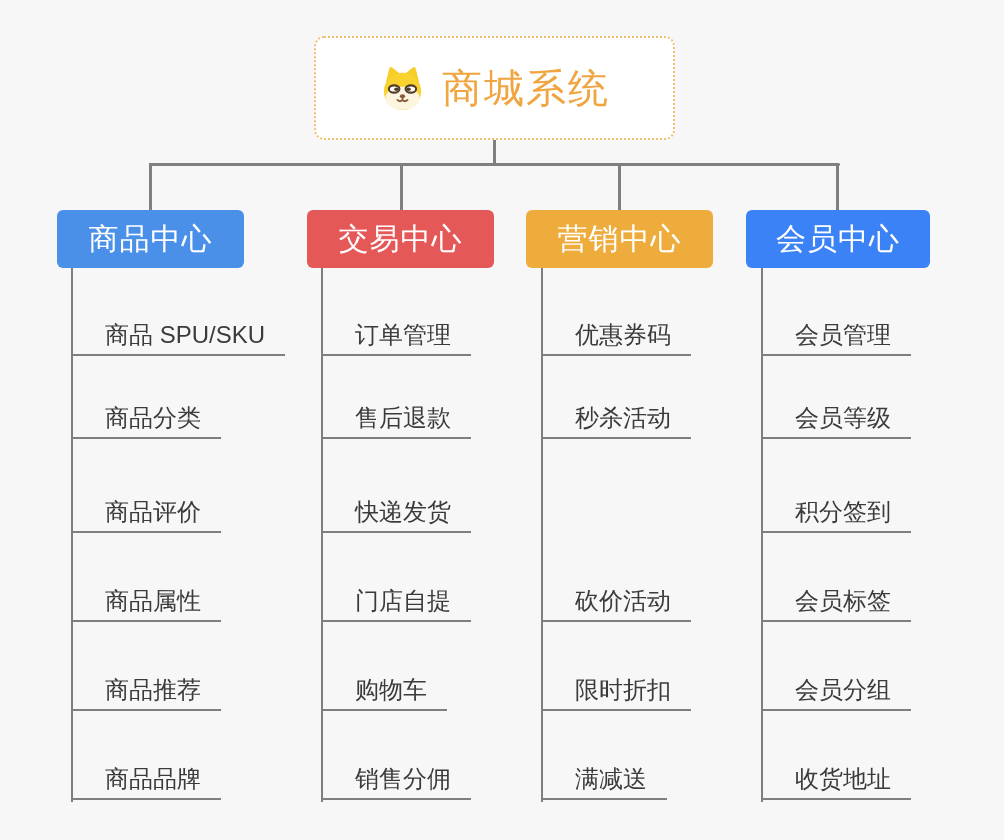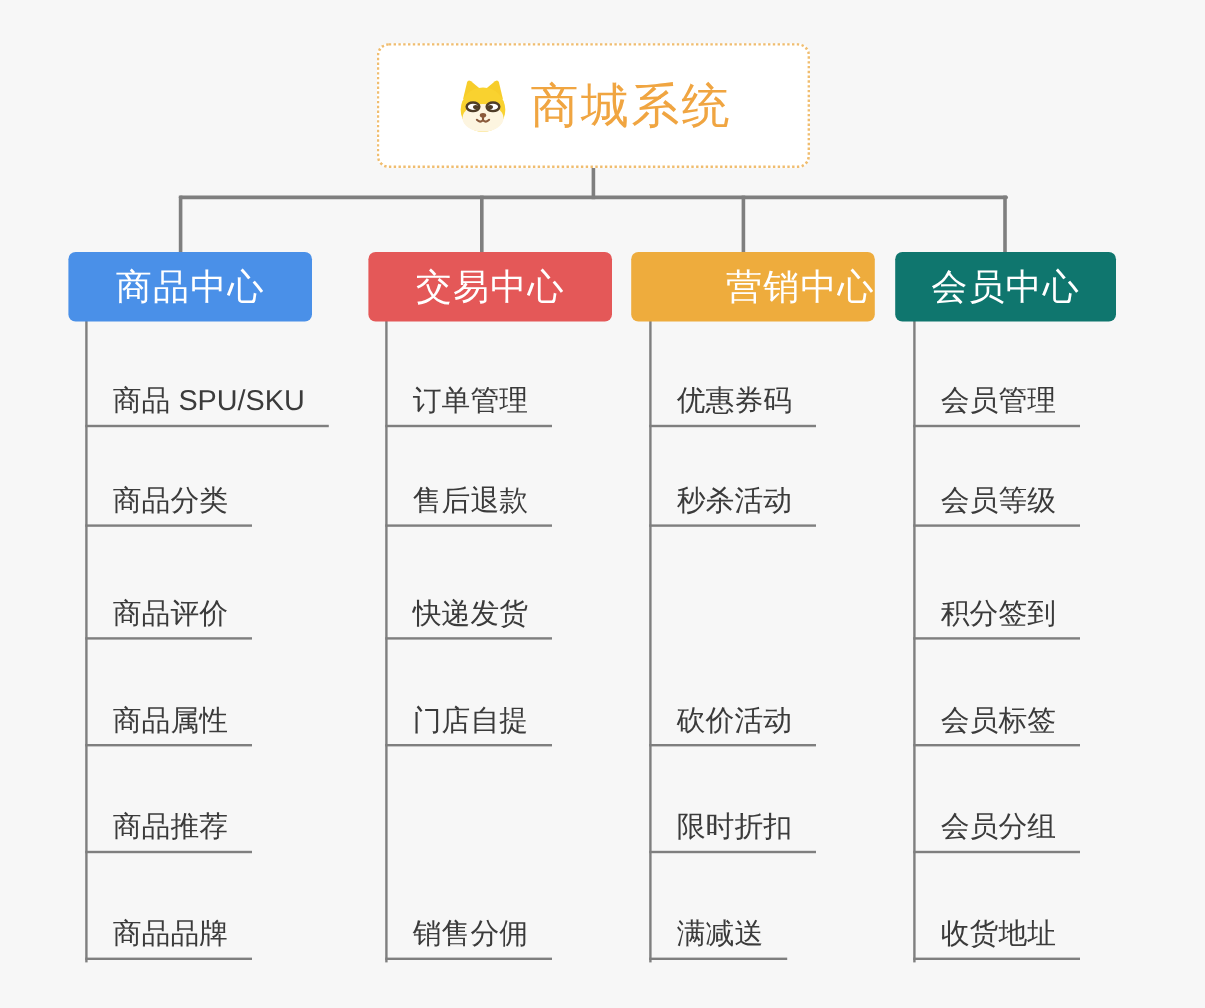--- a/index.html
+++ b/index.html
@@ -31,36 +31,36 @@
     cursor: pointer;
   }
   .root-label {
     color: #f0a541; font-size: 40px; letter-spacing: 2px; font-weight: 400;
     white-space: nowrap;
   }
   .root-icon { width: 47px; height: 47px; flex: 0 0 auto; }
 
   
   .branch-node {
-    position: absolute; top: 210px; height: 58px; width: 203px;
+    position: absolute; top: 210px; height: 58px; width: 187px;
     border-radius: 6px;
     display: flex; align-items: center; justify-content: center;
     color: #ffffff; font-size: 30px; letter-spacing: 1px;
     white-space: nowrap; cursor: pointer;
   }
   .branch-1 { left: 57px;  background: #4a90e8; }
   .branch-2 { left: 307px; background: #e45858; }
-  .branch-3 { left: 526px; background: #eeac3d; justify-content: flex-end; }
-  .branch-4 { left: 746px; background: #0f766e; width: 184px; }
+  .branch-3 { left: 526px; background: #eeac3d; }
+  .branch-4 { left: 746px; background: #3b82f6; width: 184px; }
 
   
   .leaf {
     position: absolute;
     height: 44px; box-sizing: border-box;
-    padding: 0 20px 5px 23px;
+    padding: 0 20px 5px 34px;
     border-bottom: 2px solid #7f7f7f;
     display: flex; align-items: flex-end;
     font-size: 24px; color: #3b3b3b;
     white-space: nowrap; cursor: pointer;
     line-height: 1.15;
   }
   .col-1 { left: 71px; }  .col-2 { left: 321px; } .col-3 { left: 541px; } .col-4 { left: 761px; }
   .row-0 { top: 312px; } .row-1 { top: 395px; } .row-2 { top: 489px; }
   .row-3 { top: 578px; } .row-4 { top: 667px; } .row-5 { top: 756px; }
 </style>
@@ -116,20 +116,21 @@
   <div class="leaf col-1 row-1">商品分类</div>
   <div class="leaf col-1 row-2">商品评价</div>
   <div class="leaf col-1 row-3">商品属性</div>
   <div class="leaf col-1 row-4">商品推荐</div>
   <div class="leaf col-1 row-5">商品品牌</div>
 
   <div class="leaf col-2 row-0">订单管理</div>
   <div class="leaf col-2 row-1">售后退款</div>
   <div class="leaf col-2 row-2">快递发货</div>
   <div class="leaf col-2 row-3">门店自提</div>
+  <div class="leaf col-2 row-4">购物车</div>
   <div class="leaf col-2 row-5">销售分佣</div>
 
   <div class="leaf col-3 row-0">优惠券码</div>
   <div class="leaf col-3 row-1">秒杀活动</div>
   <div class="leaf col-3 row-3">砍价活动</div>
   <div class="leaf col-3 row-4">限时折扣</div>
   <div class="leaf col-3 row-5">满减送</div>
 
   <div class="leaf col-4 row-0">会员管理</div>
   <div class="leaf col-4 row-1">会员等级</div>

